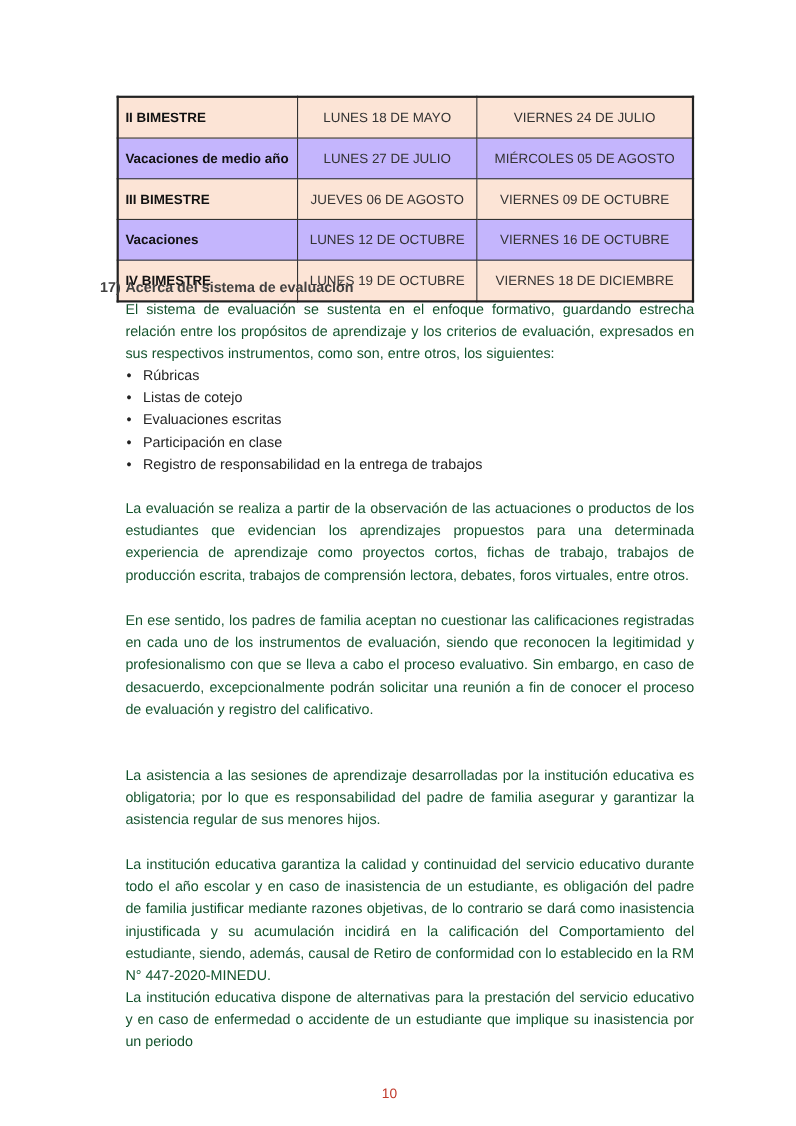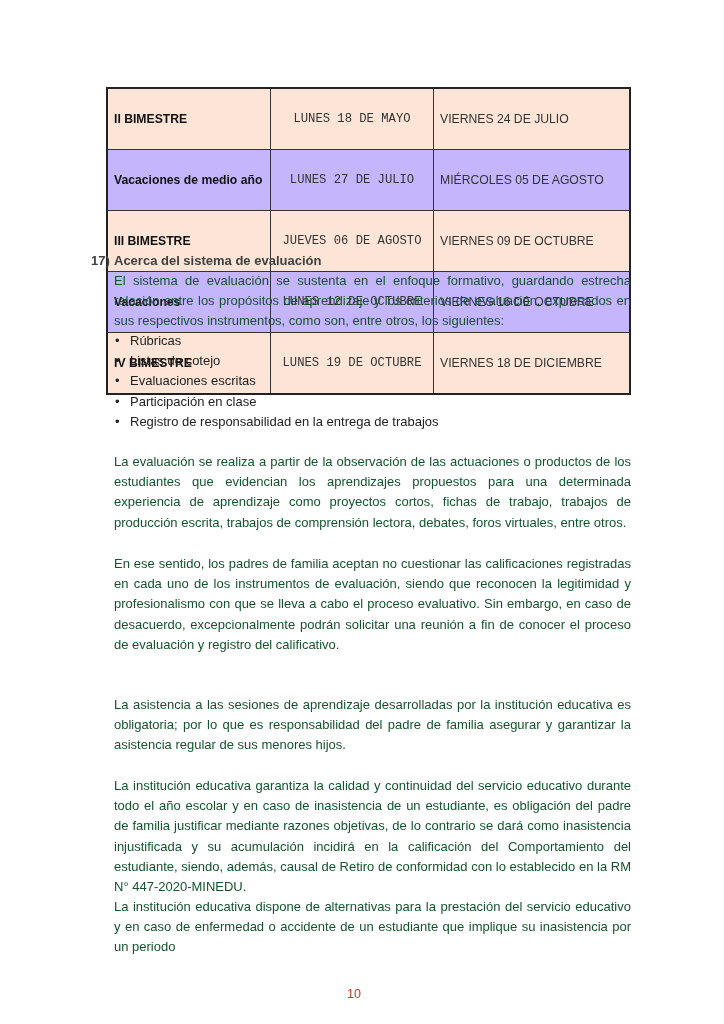--- a/index.html
+++ b/index.html
@@ -2,24 +2,24 @@
 <html><head>
 <meta charset="utf-8">
 <style>
   html, body { margin: 0; padding: 0; background: #ffffff; }
   body { width: 724px; height: 1024px; position: relative; overflow: hidden;
          font-family: "Liberation Sans", sans-serif; color: #1a1a1a; }
   .page { position: absolute; left: 0; top: 0; width: 724px; height: 1024px; background: #fff; }
 
   table.cal { position: absolute; left: 106px; top: 87px; width: 525px;
               border-collapse: collapse; font-size: 12.2px; }
-  table.cal td { border: 1px solid #333; height: 28px; padding: 16px 6px; vertical-align: middle; }
+  table.cal td { border: 1px solid #333; height: 28px; padding: 4px 6px; vertical-align: middle; }
   table.cal td.c0 { width: 150px; font-weight: bold; text-align: left; color: #111; }
-  table.cal td.c1 { width: 150px; text-align: center; color: #333; font-family: Liberation Mono, monospace; }
-  table.cal td.c2 { text-align: left; color: #333; }
+  table.cal td.c1 { width: 150px; text-align: center; color: #333; }
+  table.cal td.c2 { text-align: center; color: #333; }
   table.cal tr.peach td { background: #fce4d6; }
   table.cal tr.blue td { background: #c4b5fd; }
   table.cal { border: 2px solid #222; }
 
   .heading { position: absolute; left: 91px; font-size: 13px; font-weight: bold; color: #404040; line-height: 20px; }
   .heading .num { display: inline-block; width: 23px; }
   .para { position: absolute; left: 114px; width: 517px; font-size: 13px; line-height: 20.2px;
           text-align: justify; color: #14532d; }
   ul.bullets { position: absolute; left: 114px; top: 331px; margin: 0; padding: 0; list-style: none;
                font-size: 13px; line-height: 20.2px; color: #222; }

